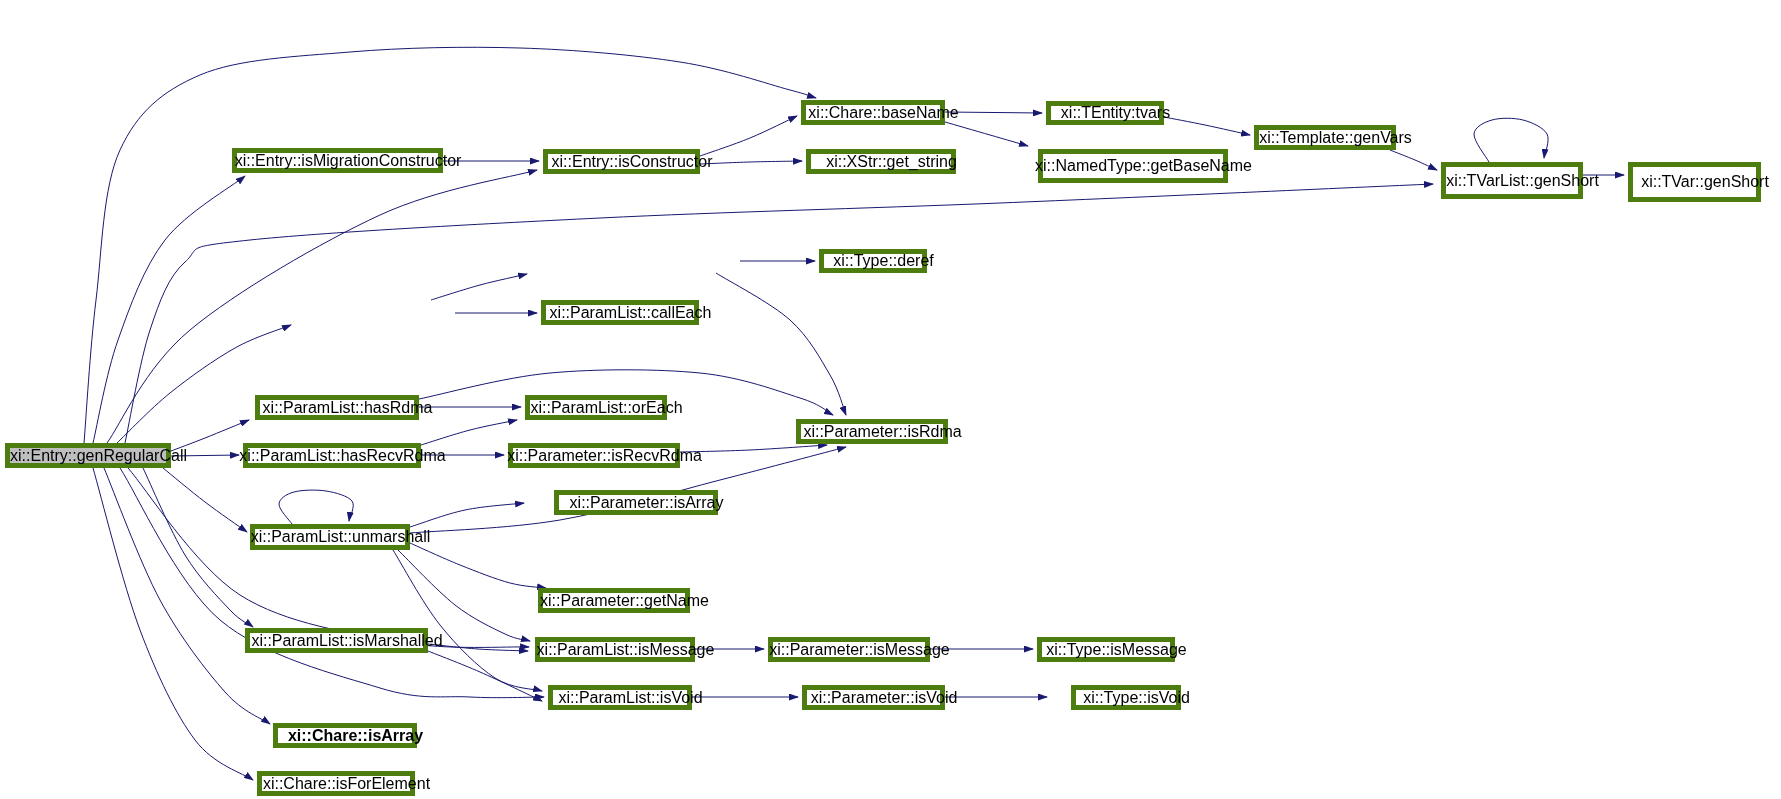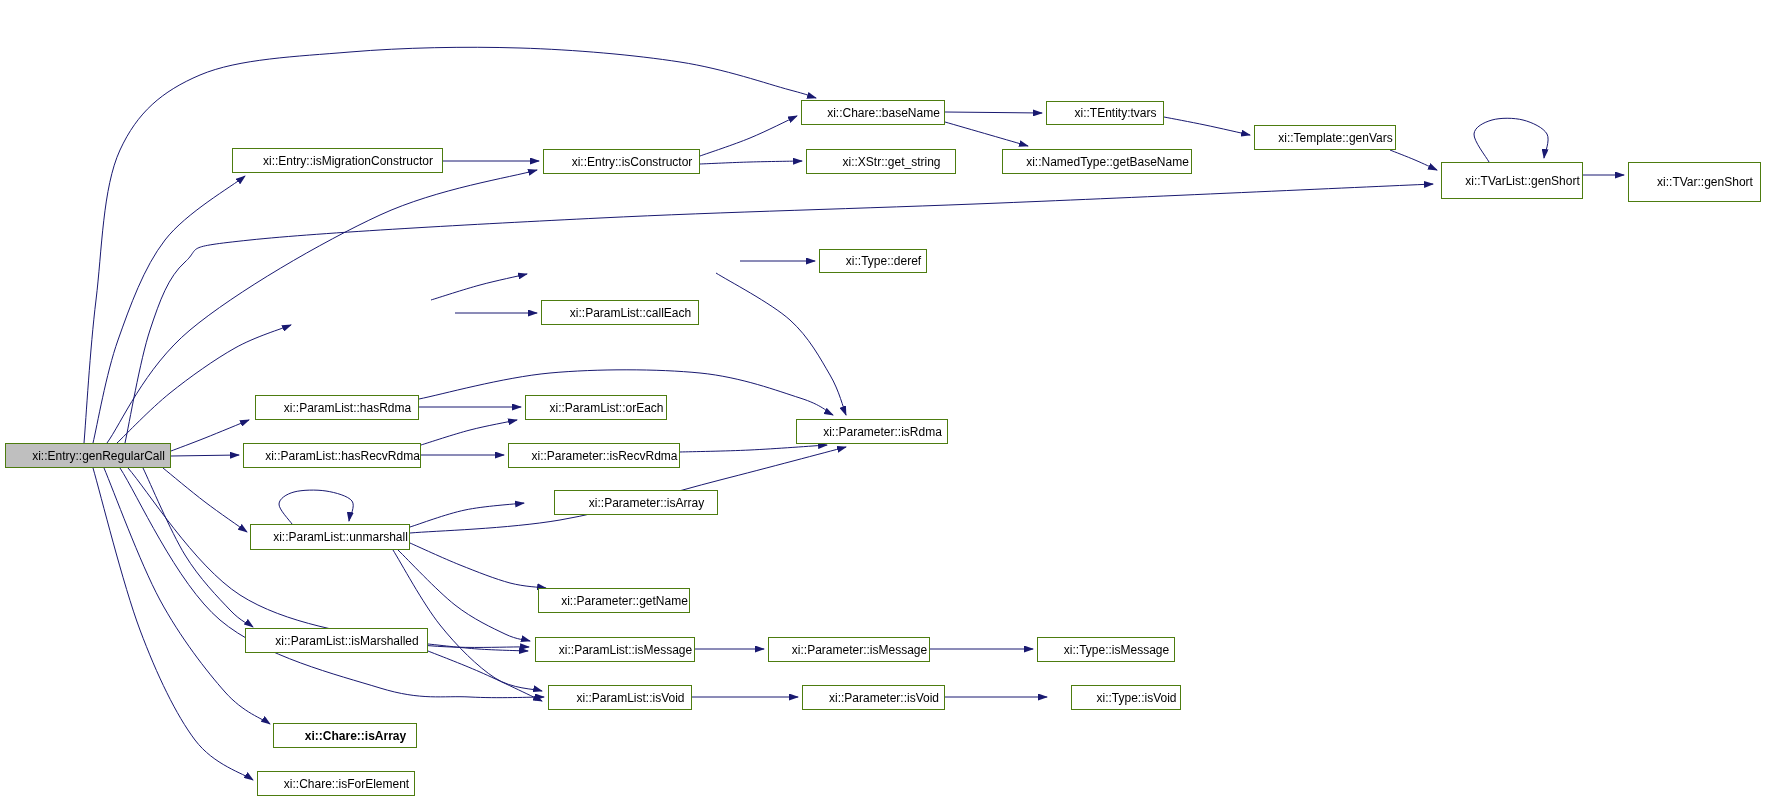--- a/index.html
+++ b/index.html
@@ -12,24 +12,24 @@
     overflow:hidden;
   }
   #edge-layer{
     position:absolute;
     left:0;top:0;
     width:1781px;height:799px;
   }
   .node{
     position:absolute;
     box-sizing:border-box;
-    border:1px solid #4d7c0f;
+    border:5px solid #4d7c0f;
     background:#ffffff;
     color:#000000;
-    font-size:12px;
+    font-size:16px;
     display:flex;
     align-items:center;
     justify-content:center;
     white-space:nowrap;
     z-index:2;
     padding-left:21px;
   }
   .node.highlight{
     background:#bfbfbf;
   }
@@ -86,21 +86,21 @@
       <path d="M695,649 L764,649" fill="none" stroke="#191970" stroke-width="1" marker-end="url(#arrow)"></path>
       <path d="M930,649 L1033,649" fill="none" stroke="#191970" stroke-width="1" marker-end="url(#arrow)"></path>
       <path d="M692,697 L798,697" fill="none" stroke="#191970" stroke-width="1" marker-end="url(#arrow)"></path>
       <path d="M945,697 L1047,697" fill="none" stroke="#191970" stroke-width="1" marker-end="url(#arrow)"></path>
     </svg>
 <div class="node highlight" style="left: 5px; top: 443px; width: 166px; height: 25px;">xi::Entry::genRegularCall</div>
     <div class="node" style="left: 232px; top: 148px; width: 211px; height: 25px;">xi::Entry::isMigrationConstructor</div>
     <div class="node" style="left: 543px; top: 149px; width: 157px; height: 25px;">xi::Entry::isConstructor</div>
     <div class="node" style="left: 801px; top: 100px; width: 144px; height: 25px;">xi::Chare::baseName</div>
     <div class="node" style="left: 806px; top: 149px; width: 150px; height: 25px;">xi::XStr::get_string</div>
-    <div class="node" style="left: 1002px; top: 149px; width: 190px; height: 25px;">xi::NamedType::getBaseName</div>
+    <div class="node" style="left: 1038px; top: 149px; width: 190px; height: 34px;">xi::NamedType::getBaseName</div>
     <div class="node" style="left: 1046px; top: 101px; width: 118px; height: 24px;">xi::TEntity:tvars</div>
     <div class="node" style="left: 1254px; top: 125px; width: 142px; height: 25px;">xi::Template::genVars</div>
     <div class="node" style="left: 1441px; top: 162px; width: 142px; height: 37px;">xi::TVarList::genShort</div>
     <div class="node" style="left: 1628px; top: 162px; width: 133px; height: 40px;">xi::TVar::genShort</div>
     <div class="node" style="left: 819px; top: 249px; width: 108px; height: 24px;">xi::Type::deref</div>
     <div class="node" style="left: 541px; top: 300px; width: 158px; height: 25px;">xi::ParamList::callEach</div>
     <div class="node" style="left: 255px; top: 395px; width: 164px; height: 25px;">xi::ParamList::hasRdma</div>
     <div class="node" style="left: 525px; top: 395px; width: 142px; height: 25px;">xi::ParamList::orEach</div>
     <div class="node" style="left: 243px; top: 443px; width: 178px; height: 25px;">xi::ParamList::hasRecvRdma</div>
     <div class="node" style="left: 508px; top: 443px; width: 172px; height: 25px;">xi::Parameter::isRecvRdma</div>

